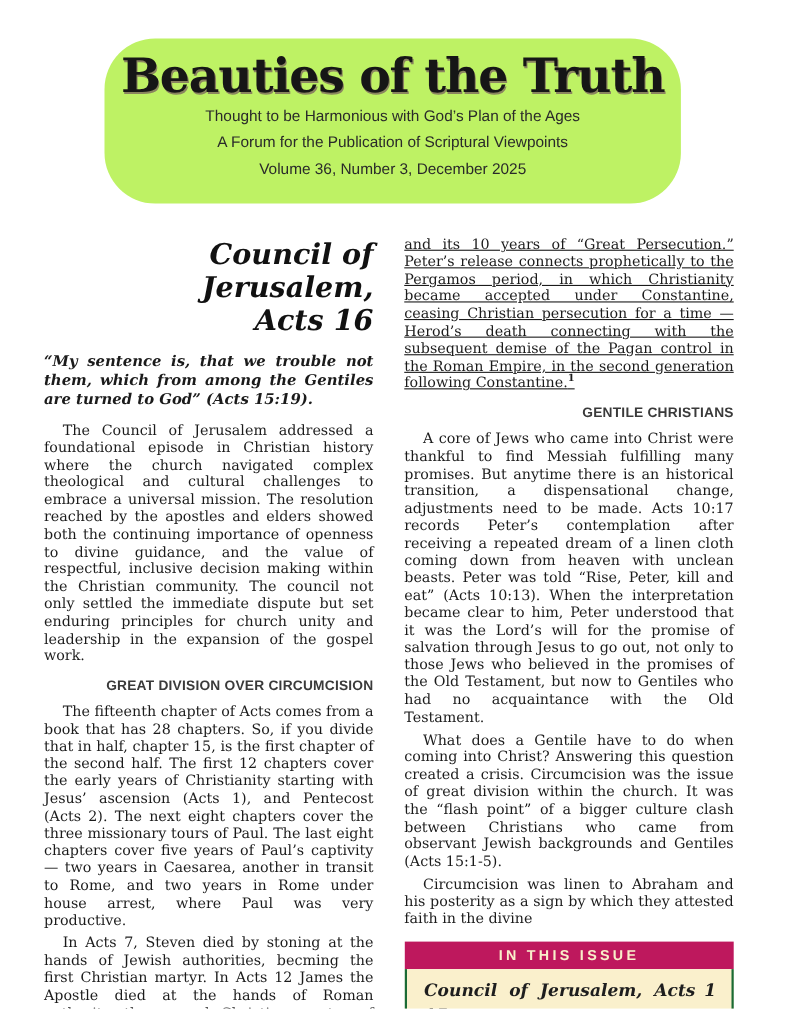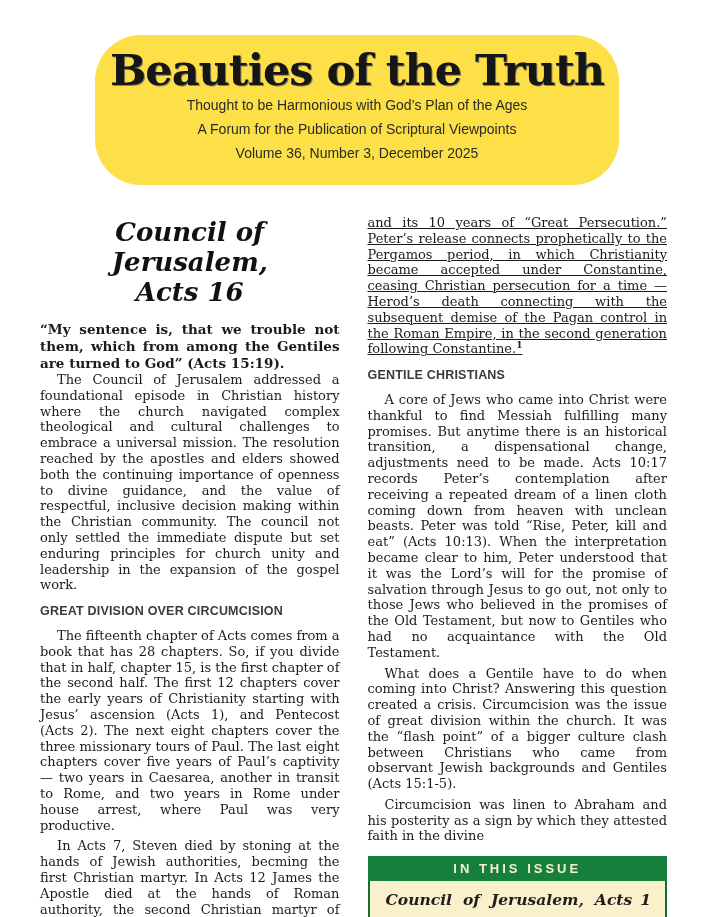--- a/index.html
+++ b/index.html
@@ -6,21 +6,21 @@
   html,body { background:#ffffff; }
   body { font-family:"DejaVu Serif", serif; }
   .page {
     position:relative; width:714px; height:917px;
     background:#ffffff; overflow:hidden;
   }
 
   
   .banner {
     position:absolute; left:95px; top:35px; width:524px; height:150px;
-    background:#fde047; border-radius:46px; text-align:center;
+    background:#bef264; border-radius:46px; text-align:center;
   }
   .banner-title {
     font-family:"DejaVu Serif", serif; font-weight:bold; color:#161616;
     font-size:43px; line-height:46px; padding-top:12px; letter-spacing:-1px;
     text-shadow:1px 1px 0 #8a845f;
   }
   .banner-tagline {
     font-family:"Liberation Sans", sans-serif; color:#2a2a2a;
     font-size:14px; line-height:24px;
   }
@@ -29,39 +29,40 @@
   .columns {
     position:absolute; left:40px; top:215px; width:627px;
     display:flex; gap:28px;
   }
   .col {
     flex:1; color:#1b1b1b; text-align:justify;
     font-size:13px; line-height:15.8px;
   }
   .article-title {
     font-family:"DejaVu Serif", serif; font-weight:bold; font-style:italic;
-    font-size:26px; line-height:30px; color:#111; text-align:center;
+    font-size:26px; line-height:30px; color:#111; text-align:right;
     margin:2px 0 14px;
   }
   .epigraph {
-    font-weight:bold; font-size:13.5px; line-height:17px;
+    font-weight:bold; font-style:italic; font-size:13.5px; line-height:17px;
+    margin-bottom:12px;
   }
   p.body { margin:0 0 5px; text-indent:17px; }
   p.body.no-indent { text-indent:0;text-decoration:underline; }
   h2.section {
     font-family:"Liberation Sans", sans-serif; font-weight:bold;
     font-size:12.5px; color:#3a3a3a; letter-spacing:0.2px;
-    margin:11px 0 8px; text-align:left;
+    margin:11px 0 8px; text-align:right;
   }
   sup.fn { font-weight:bold; font-size:9px; line-height:0; }
 
   
   .issue-wrap { margin-top:12px; }
   .issue-header {
-    background:#15803d; color:#f9efca;
+    background:#be185d; color:#f9efca;
     font-family:"Liberation Sans", sans-serif; font-weight:bold;
     font-size:13px; letter-spacing:3px; text-align:center;
     padding:5px 0 4px;
   }
   .issue-body {
     background:#faf0cc; border:2px solid #1a6b35; border-top:none;
     padding:8px 14px 9px 16px;
   }
   .toc-row {
     display:flex; align-items:baseline;

